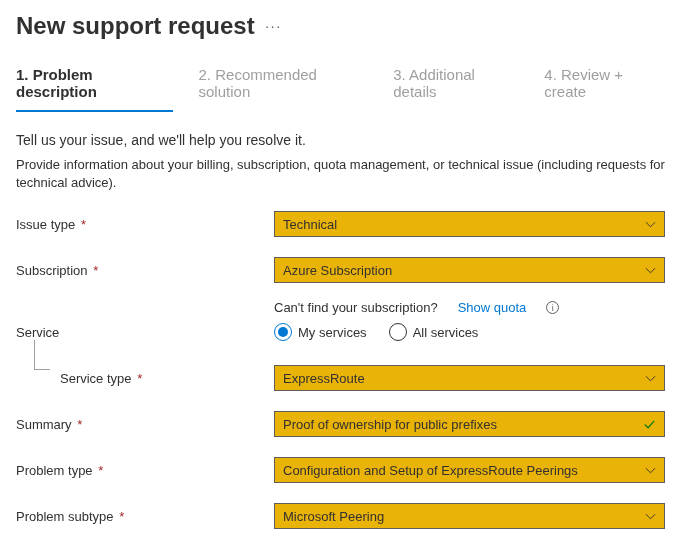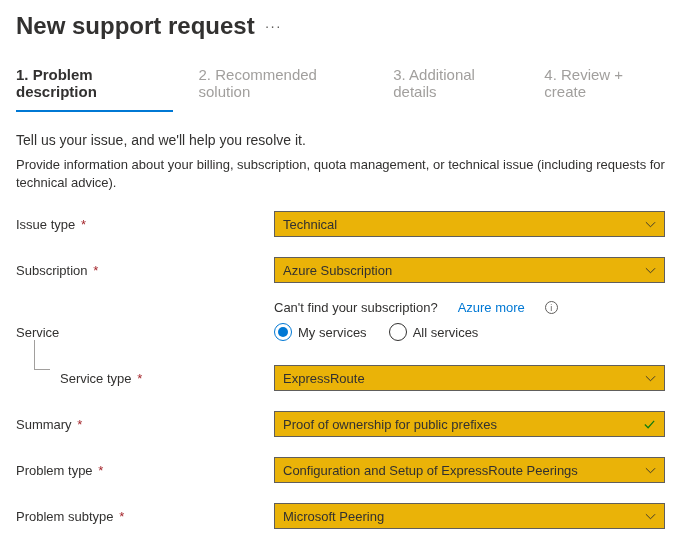--- a/index.html
+++ b/index.html
@@ -209,21 +209,21 @@
       <span>Azure Subscription</span>
       <svg class="chevron" viewBox="0 0 12 12">
           <path d="M1 3.5 L6 8.5 L11 3.5" fill="none" stroke="#323130" stroke-width="1"></path>
         </svg>
     </div>
   </div>
 </div>
 
 <div class="helper-row">
   <span>Can't find your subscription?</span>
-  <span class="link">Azure more</span>
+  <span class="link">Show quota</span>
   <span class="info-icon">i</span>
 </div>
 
 <div class="form-row">
   <div class="form-label">
     <span>Service</span>
   </div>
   <div class="form-control">
     <div class="radio-group">
       <div class="radio-item">

